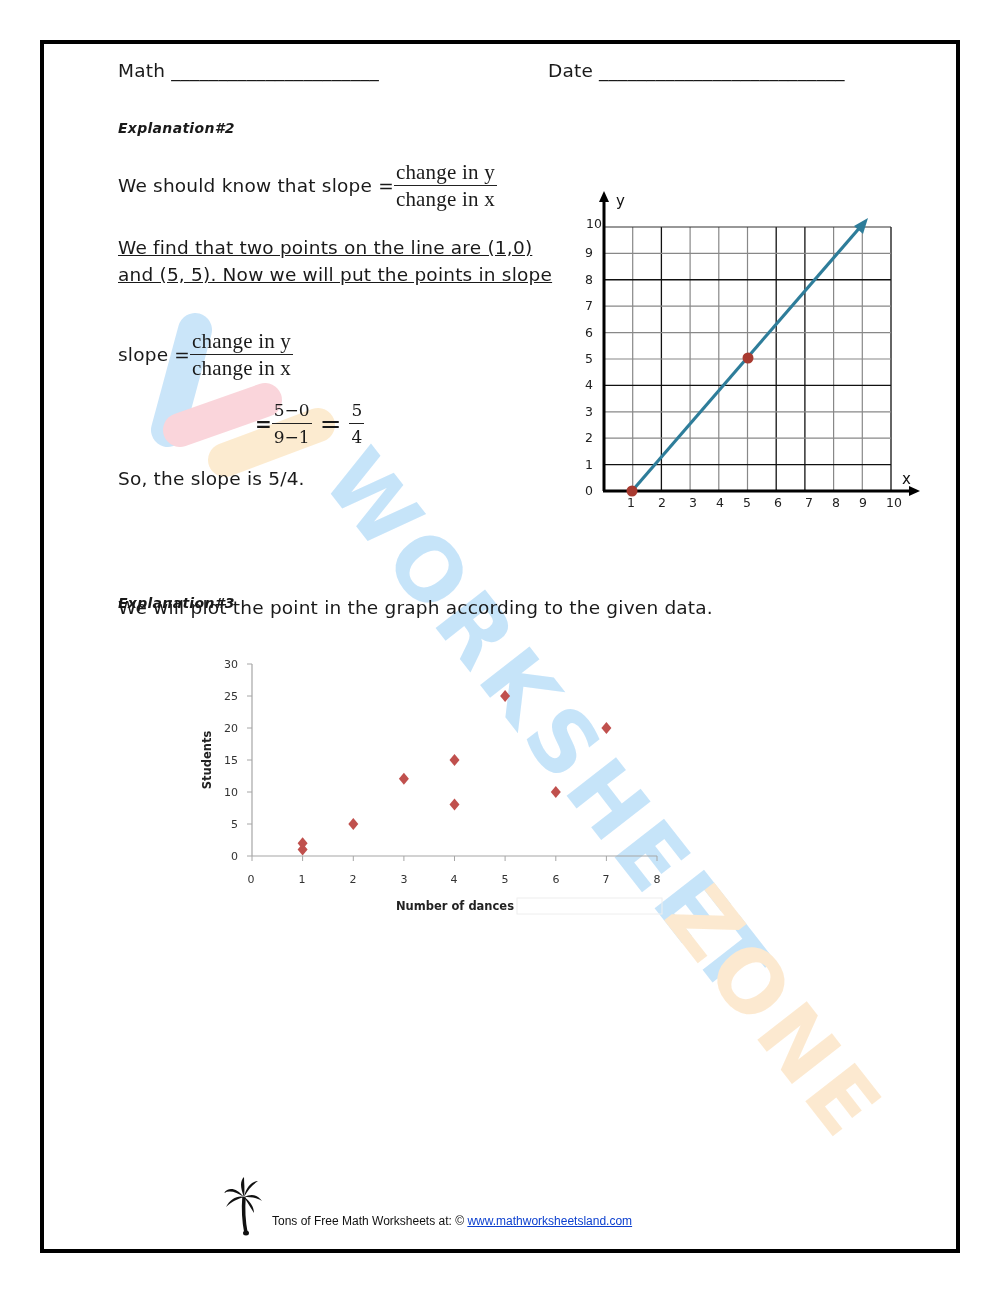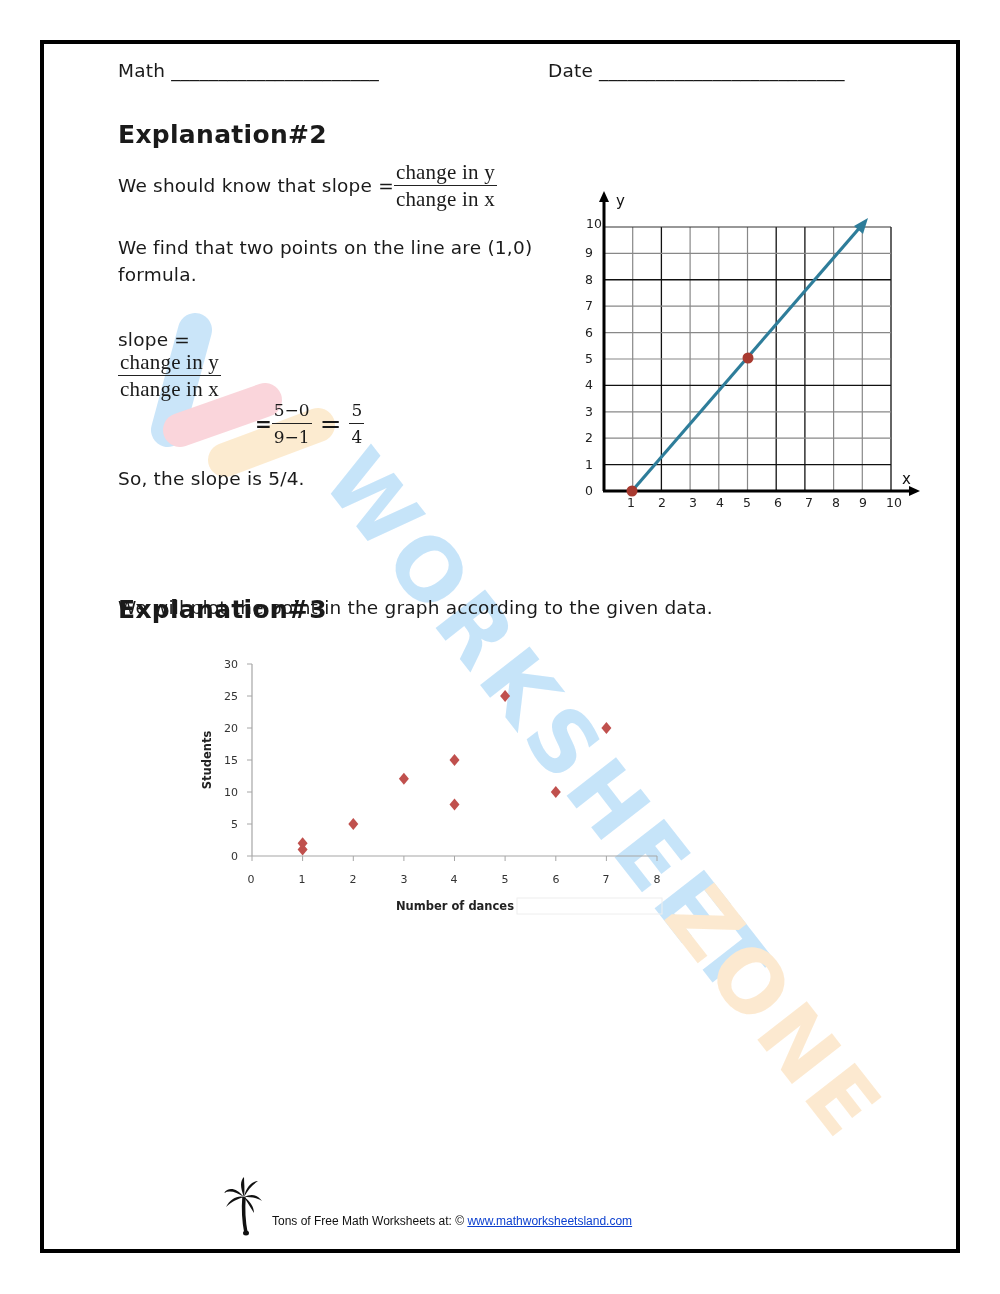--- a/index.html
+++ b/index.html
@@ -2,21 +2,21 @@
 <html><head>
 <meta charset="utf-8">
 <style>
   html, body { margin:0; padding:0; background:#ffffff; }
   body { width:1000px; height:1294px; position:relative; overflow:hidden;
          font-family:"DejaVu Sans", sans-serif; color:#1a1a1a; }
   .page-border { position:absolute; left:40px; top:40px; width:912px; height:1205px;
                  border:4px solid #000; box-sizing:content-box; }
   .abs { position:absolute; white-space:nowrap; }
   .txt { font-size:18.5px; letter-spacing:0.2px; }
-  .heading { font-size:25px; font-weight:bold; letter-spacing:0.3px; }
+  .heading { font-size:14px; font-weight:bold; letter-spacing:0.3px;font-style:italic; }
   .frac { display:inline-flex; flex-direction:column; align-items:center; vertical-align:middle; }
   .frac .num { padding:0 2px 1px 2px; border-bottom:1.5px solid #222; line-height:24px; }
   .frac .den { padding:1px 2px 0 2px; line-height:24px; }
   .mathfrac { font-family:"Liberation Serif", serif; font-size:21px; }
   .watermark { position:absolute; pointer-events:none; }
   a.footer-link { color:#0b3fcf; text-decoration:underline; }
   .footer { font-family:"Liberation Sans", sans-serif; font-size:12px; color:#111; }
   svg text { font-family:"DejaVu Sans", sans-serif; }
 </style>
 </head>
@@ -42,26 +42,26 @@
 <div class="abs heading" style="left:118px;top:120px;">Explanation#2</div>
 
 <div class="abs txt" style="left:118px;top:160px;display:flex;align-items:center;">
   <span>We should know that slope =</span>
   <span class="frac mathfrac">
     <span class="num">change in y</span>
     <span class="den">change in x</span>
   </span>
 </div>
 
-<div class="abs txt" style="left:118px;top:234px;line-height:27px;">
+<div class="abs txt" style="left:118px;top:234px;line-height:27px;text-decoration:underline;">
   <div>We find that two points on the line are (1,0)</div>
-  <div>formula.</div>
-</div>
-
-<div class="abs txt" style="left:118px;top:329px;display:flex;flex-direction:column;">
+  <div>and (5, 5). Now we will put the points in slope</div>
+</div>
+
+<div class="abs txt" style="left:118px;top:329px;display:flex;align-items:center;">
   <span>slope =</span>
   <span class="frac mathfrac">
     <span class="num">change in y</span>
     <span class="den">change in x</span>
   </span>
 </div>
 
 <div class="abs" style="left:255px;top:398px;display:flex;align-items:center;font-family:'DejaVu Serif',serif;font-size:17px;">
   <span style="font-weight:bold;font-size:20px;">=</span>
   <span class="frac">

